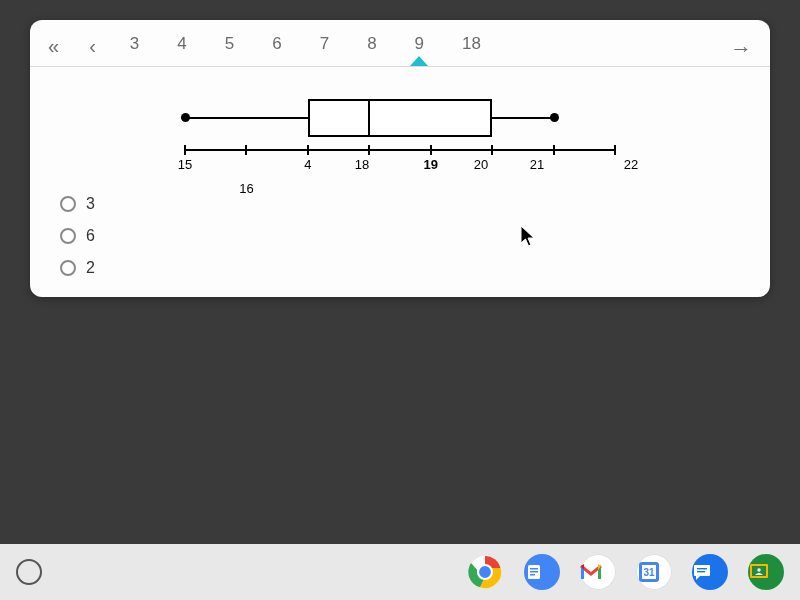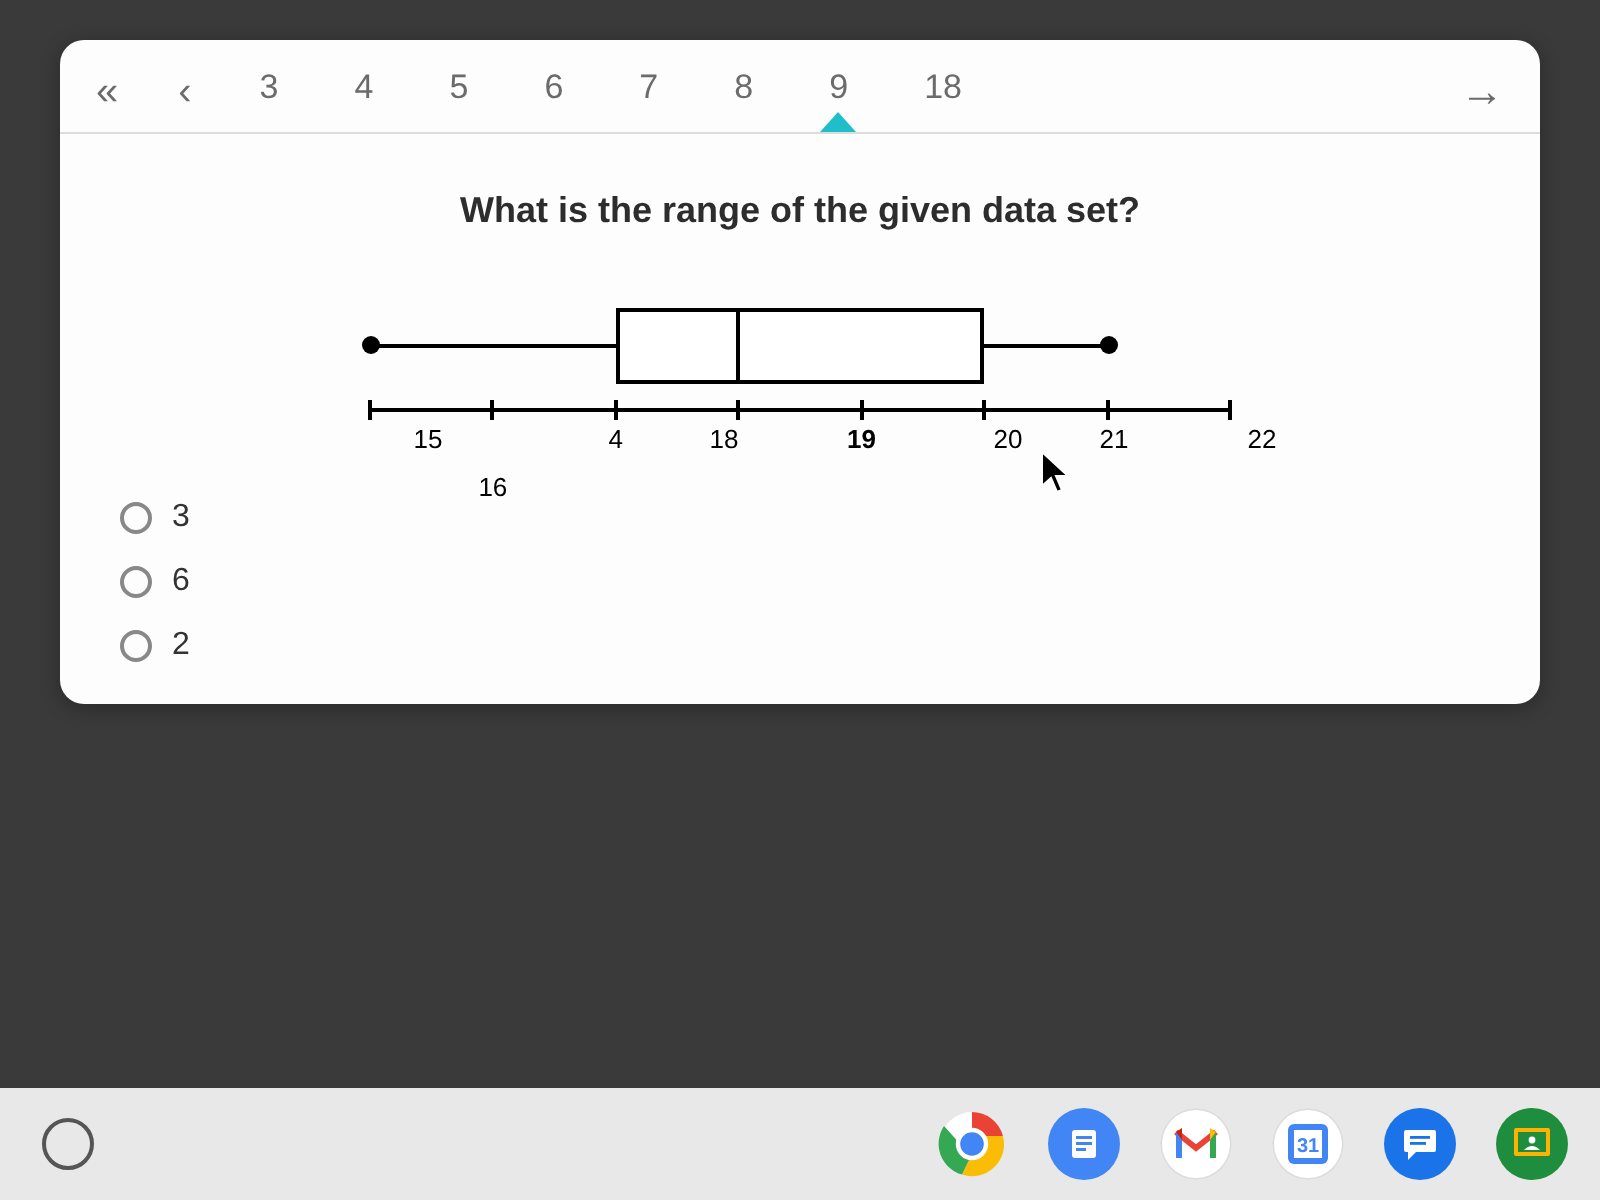--- a/index.html
+++ b/index.html
@@ -186,21 +186,21 @@
     align-items: center;
     padding: 0 16px;
     gap: 20px;
   }
   .dicon {
     width: 36px;
     height: 36px;
     border-radius: 50%;
     display: flex;
     align-items: center;
-    justify-content: center;
+    justify-content: flex-start;
     cursor: pointer;
   }
   .circle-outline{
     width:22px;height:22px;border:2px solid #555;border-radius:50%;
   }
 </style>
 </head>
 <body>
 
 <div class="screen">
@@ -216,38 +216,37 @@
         <span class="pg">5</span>
         <span class="pg">6</span>
         <span class="pg">7</span>
         <span class="pg">8</span>
         <span class="pg current">9</span>
         <span class="pg">18</span>
         <span class="arrow-right">→</span>
       </div>
 
       <div class="qbody">
-        <div class="qtitle">What is the range of the given data set?</div>
 
         <div class="plot" id="boxplot">
 
         <div class="tick" style="left: -1px;"></div>
-            <div class="ticklabel" style="left: 0px; margin-left: 29px;">15</div>
+            <div class="ticklabel" style="left: 0px;">15</div>
             <div class="tick" style="left: 60.4286px;"></div>
             <div class="ticklabel" style="left: 61.4286px; margin-top: 24px;">16</div>
             <div class="tick" style="left: 121.857px;"></div>
             <div class="ticklabel" style="left: 122.857px;">4</div>
             <div class="tick" style="left: 183.286px;"></div>
             <div class="ticklabel" style="left: 177px;">18</div>
             <div class="tick" style="left: 244.714px;"></div>
             <div class="ticklabel" style="left: 245.714px; font-weight: bold;">19</div>
             <div class="tick" style="left: 306.143px;"></div>
-            <div class="ticklabel" style="left: 319px;">20</div>
+            <div class="ticklabel" style="left: 296px;">20</div>
             <div class="tick" style="left: 367.571px;"></div>
-            <div class="ticklabel" style="left: 372px;">21</div>
+            <div class="ticklabel" style="left: 352px;">21</div>
             <div class="tick" style="left: 429px;"></div>
             <div class="ticklabel" style="left: 446px;">22</div>
             <div class="axis"></div>
             <div class="whisker" style="left: 0px; width: 122.857px;"></div>
             <div class="whisker" style="left: 307.143px; width: 61.4286px;"></div>
             <div class="whisk-dot" style="left: -4px;"></div>
             <div class="whisk-dot" style="left: 364.571px;"></div>
             <div class="box" style="left: 122.857px; width: 184.286px;"></div>
             <div class="median" style="left: 183.286px;"></div>
           </div>

